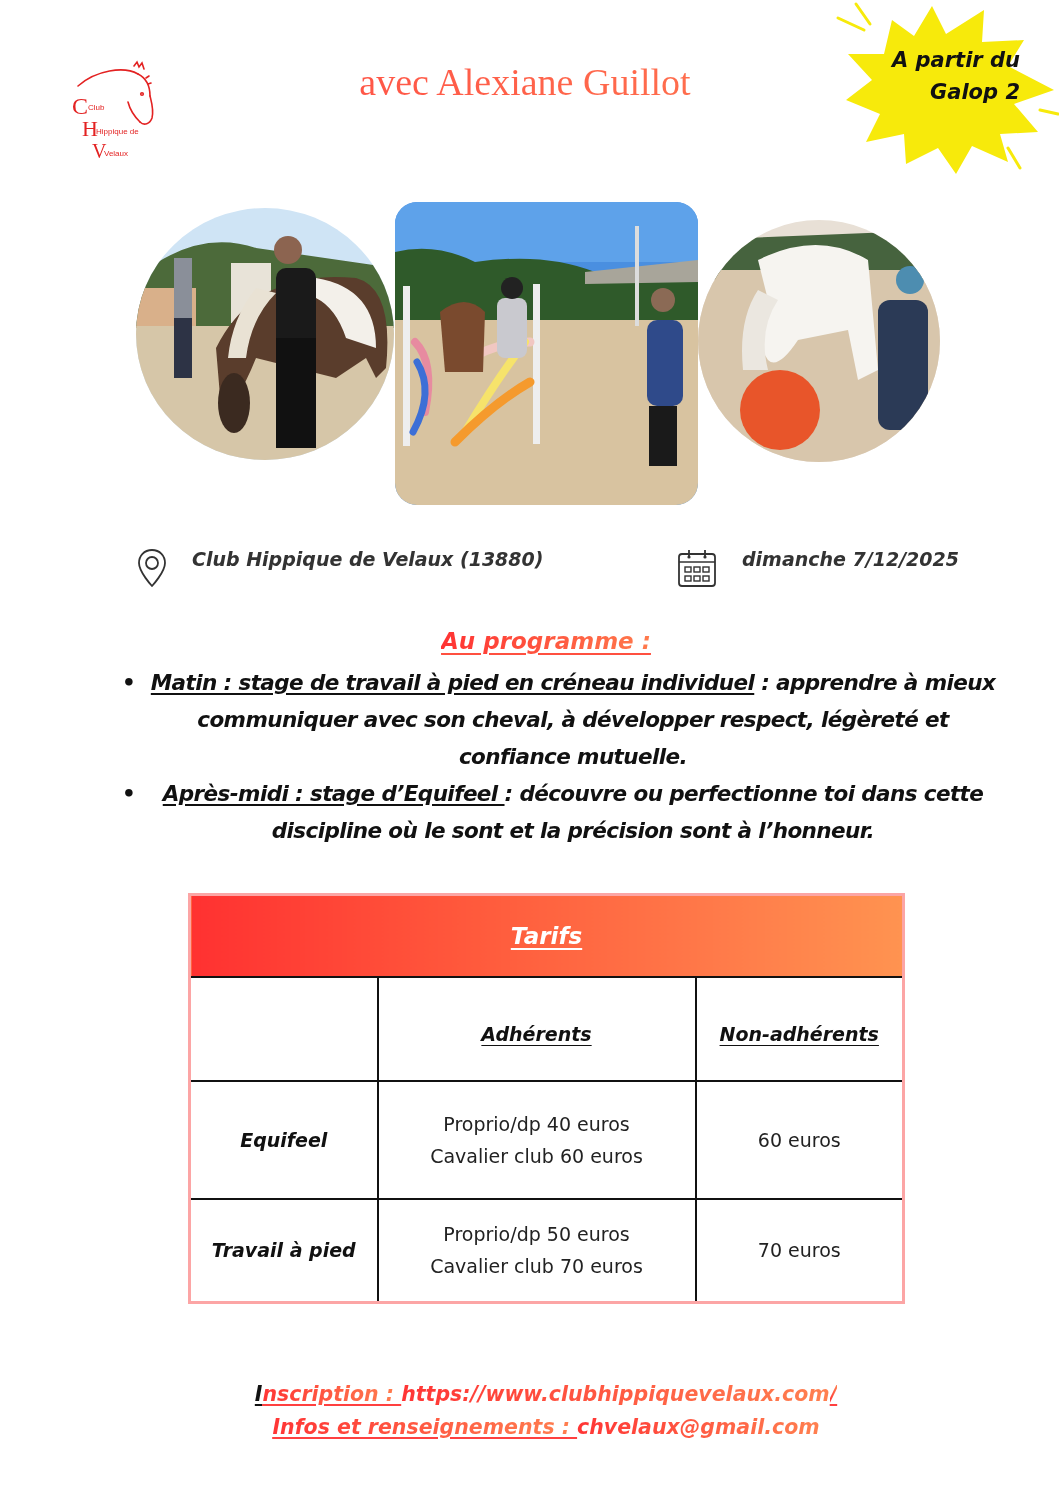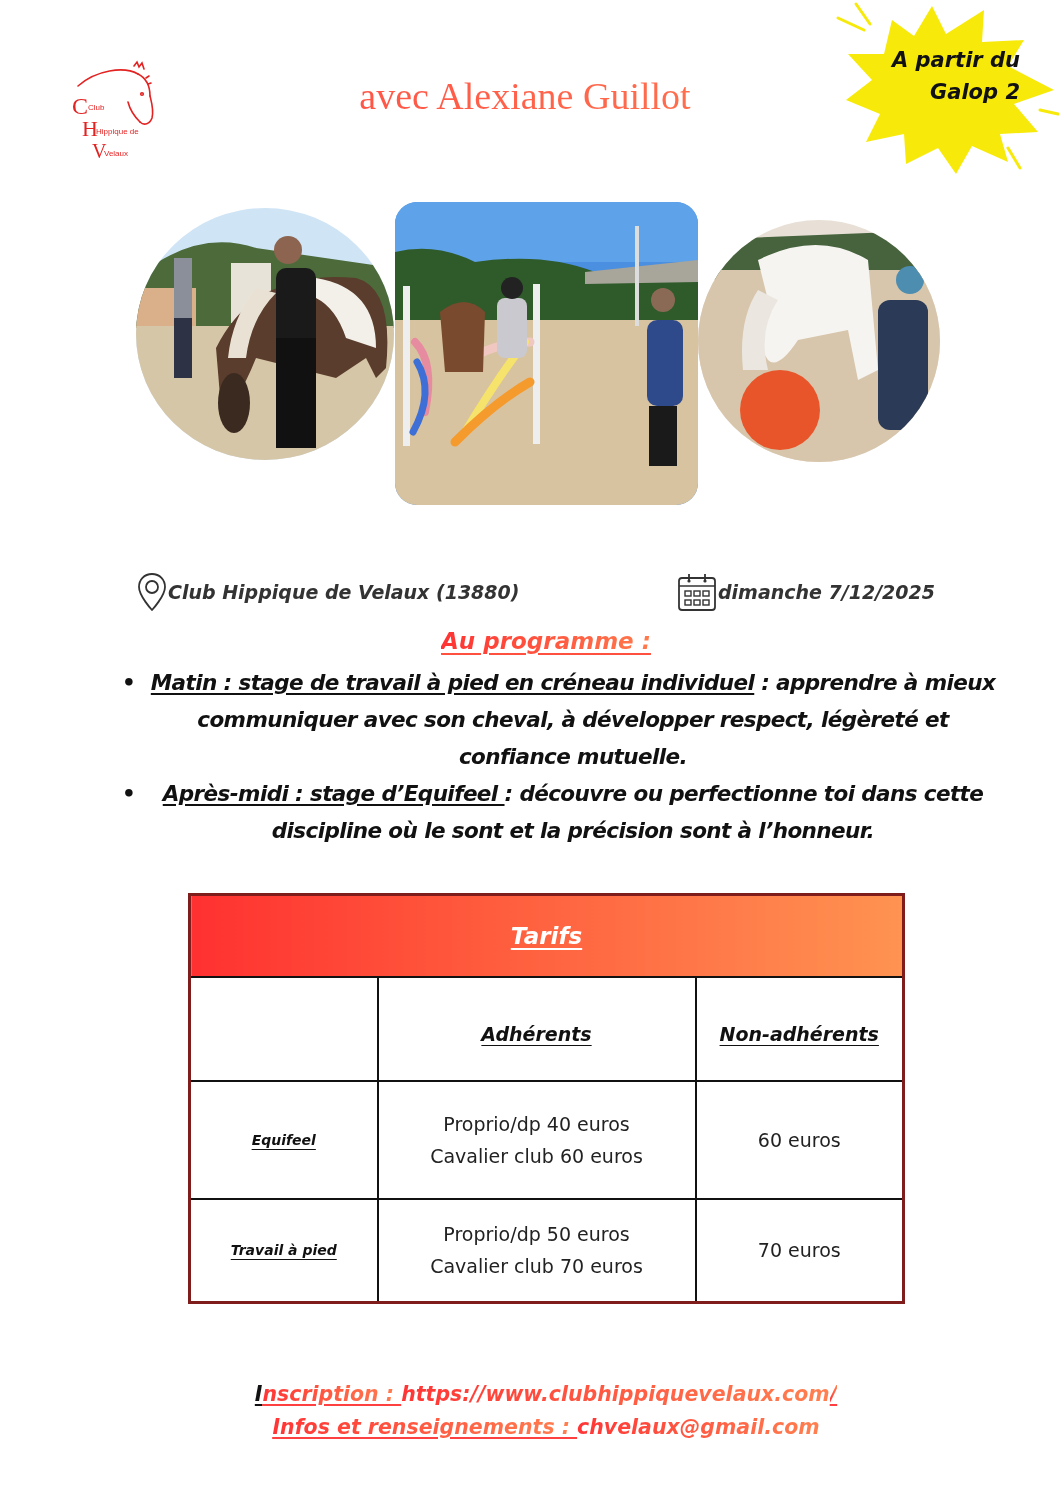--- a/index.html
+++ b/index.html
@@ -10,38 +10,38 @@
   .logo { position: absolute; left: 66px; top: 56px; width: 100px; height: 110px; }
   .title-block { position: absolute; left: 180px; top: 58px; width: 690px; text-align: center; }
   .title-line1 {
     font-family: "DejaVu Sans", sans-serif; font-size: 37px; font-weight: normal; letter-spacing: -0.3px;
     background: linear-gradient(90deg, #ff3b3b 0%, #ff6a44 55%, #ff8a55 100%);
     -webkit-background-clip: text; background-clip: text; color: transparent; line-height: 46px;
   }
   .title-line2 {
     font-family: "Liberation Serif", "DejaVu Serif", serif; font-size: 38px; font-weight: normal;
     background: linear-gradient(90deg, #ff4a44 0%, #ff7a50 100%);
-    -webkit-background-clip: text; background-clip: text; color: transparent; line-height: 48px; margin-top: 14px;
+    -webkit-background-clip: text; background-clip: text; color: transparent; line-height: 48px; margin-top: 0;
   }
   .burst { position: absolute; left: 832px; top: 0px; width: 227px; height: 180px; }
   .burst svg { position: absolute; left: 0; top: 0; }
   .burst-text {
     position: absolute; left: 30px; top: 44px; width: 158px; text-align: right;
     font-family: "DejaVu Sans", sans-serif; font-weight: bold; font-style: italic; font-size: 21px; line-height: 32px; color: #111;
   }
 
   
   .photo { position: absolute; overflow: hidden; }
   .photo-left { left: 136px; top: 208px; width: 258px; height: 252px; border-radius: 50%; }
   .photo-mid { left: 395px; top: 202px; width: 303px; height: 303px; border-radius: 22px; }
   .photo-right { left: 698px; top: 220px; width: 242px; height: 242px; border-radius: 50%; }
   .photo svg { display: block; width: 100%; height: 100%; }
 
   
-  .info { position: absolute; top: 572px; display: flex; align-items: center; gap: 0; }
+  .info { position: absolute; top: 548px; display: flex; gap: 24px; }
   .info-location { left: 136px; }
   .info-date { left: 676px; }
   .info-text {
     font-family: "DejaVu Sans", sans-serif; font-weight: bold; font-style: italic; font-size: 19px; color: #333;
   }
 
   
   .prog-title {
     position: absolute; left: 0; top: 628px; width: 1092px; text-align: center;
     font-family: "DejaVu Sans", sans-serif; font-weight: bold; font-style: italic; font-size: 23px;
@@ -50,31 +50,31 @@
     background: linear-gradient(90deg, #ff3333, #ff7a4c); -webkit-background-clip: text; background-clip: text; color: transparent;
     text-decoration: underline; text-decoration-color: #ff5040; text-underline-offset: 4px; text-align: center;
   }
   .prog-list { position: absolute; left: 118px; top: 664px; width: 880px; list-style: none; }
   .prog-item { position: relative; font-family: "DejaVu Sans", sans-serif; font-weight: bold; font-style: italic;
     font-size: 21.5px; line-height: 37px; text-align: center; letter-spacing: -0.6px; padding-left: 30px; }
   .bullet { position: absolute; left: 4px; top: 0; font-style: normal; }
   .u { text-decoration: underline; text-underline-offset: 3px; }
 
   
-  .tarifs { position: absolute; left: 188px; top: 893px; width: 717px; border: 3px solid #7f1d1d; border-collapse: collapse; }
+  .tarifs { position: absolute; left: 188px; top: 893px; width: 717px; border: 3px solid #fca5a5; border-collapse: collapse; }
   .tarifs td, .tarifs th { border: 2.5px solid #111; text-align: center; vertical-align: middle; }
   .tarifs-head {
     height: 82px; background: linear-gradient(90deg, #ff3131 0%, #ff5a3c 40%, #ff7b4a 75%, #ff9350 100%);
     color: #fff; font-family: "DejaVu Sans", sans-serif; font-weight: bold; font-style: italic; font-size: 23px;
   }
   .tarifs-head span { text-decoration: underline; text-underline-offset: 4px; }
   .col-h { height: 104px; font-family: "DejaVu Sans", sans-serif; font-weight: bold; font-style: italic; font-size: 19px;
     text-decoration: underline; text-underline-offset: 4px; padding-top: 10px; }
-  .row-h { font-family: "DejaVu Sans", sans-serif; font-weight: bold; font-style: italic; font-size: 14px;
-    text-decoration: underline; text-underline-offset: 4px; }
+  .row-h { font-family: "DejaVu Sans", sans-serif; font-weight: bold; font-style: italic; font-size: 19px;
+    text-underline-offset: 4px; }
   .cell { font-family: "DejaVu Sans", sans-serif; font-size: 19px; color: #222; line-height: 32px; }
   .r1 { height: 118px; } .r2 { height: 104px; }
 
   
   .footer { position: absolute; left: 0; top: 1378px; width: 1092px; text-align: center;
     font-family: "DejaVu Sans", sans-serif; font-weight: bold; font-style: italic; font-size: 20.5px; line-height: 33px; }
   .footer .grad { background: linear-gradient(90deg, #ff3535, #ff8050); -webkit-background-clip: text; background-clip: text; color: transparent; }
   .footer .ul-red { text-decoration: underline; text-decoration-color: #ff4040; text-underline-offset: 3px; }
   .footer .first-letter { color: #111; text-decoration: underline; text-underline-offset: 3px; }
 </style>

